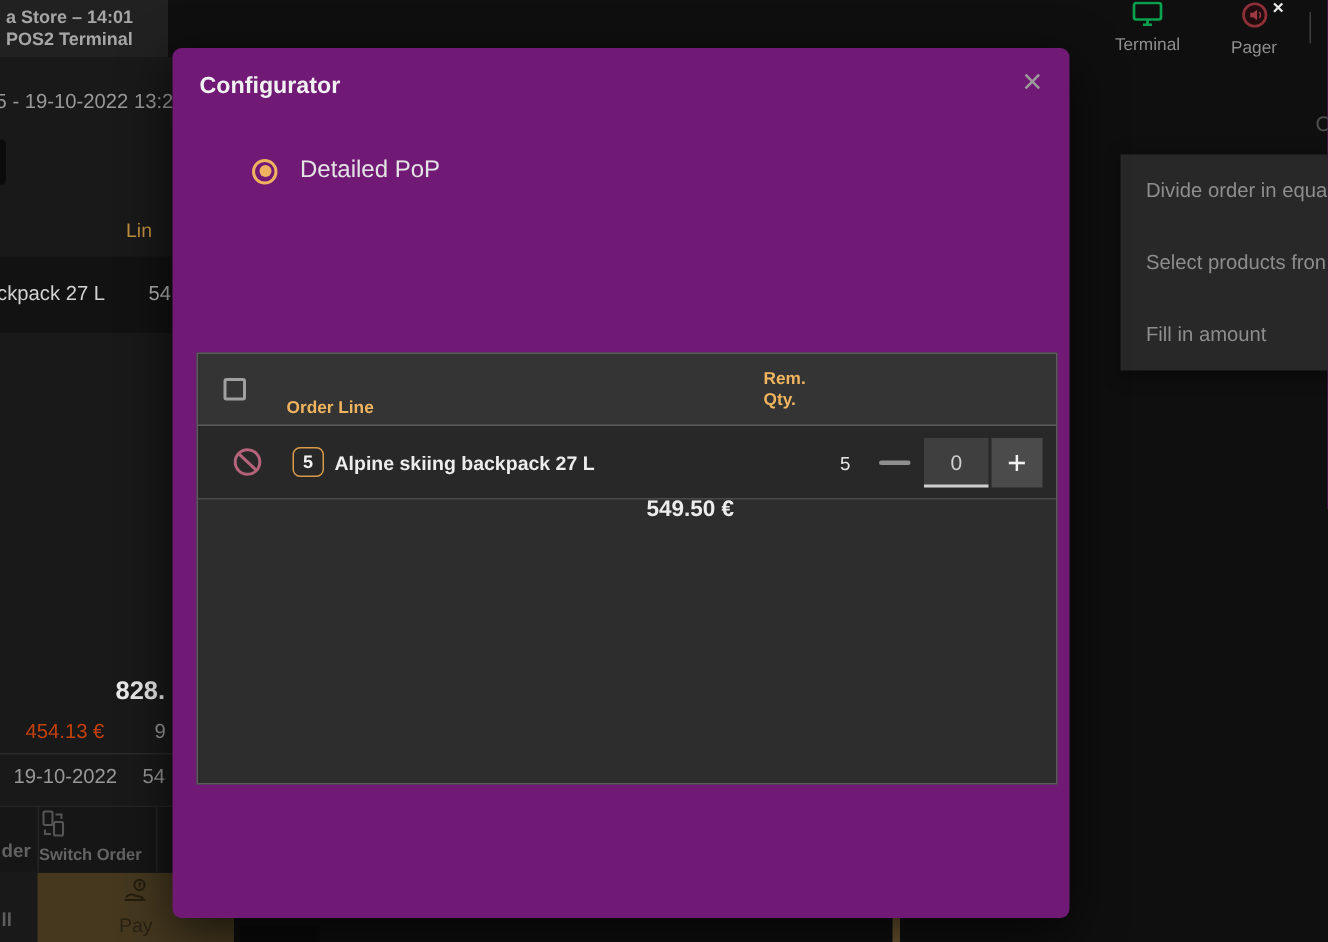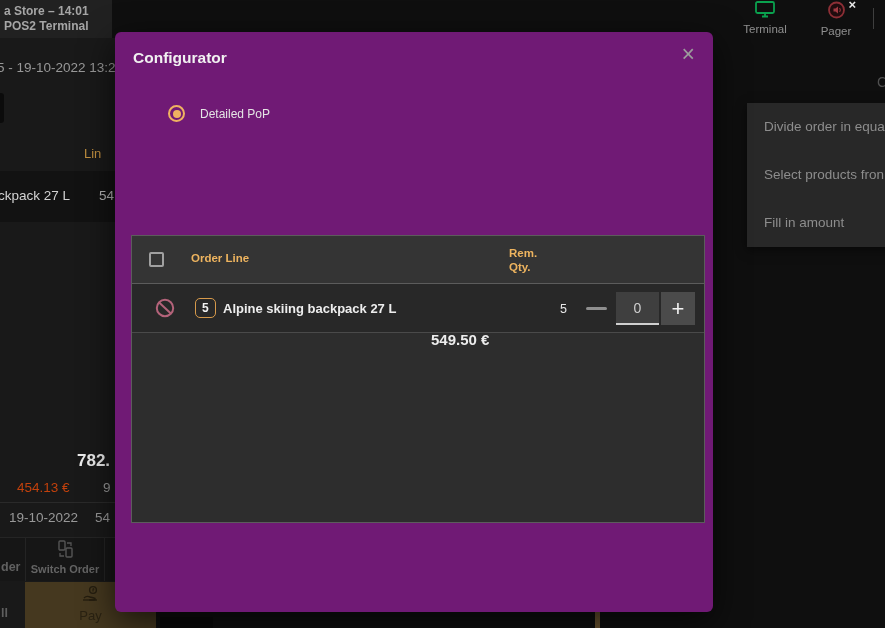--- a/index.html
+++ b/index.html
@@ -25,21 +25,21 @@
   .total-frag { left:77px; top:451px; font-size:17px; font-weight:bold; color:#eaeaea; white-space:nowrap; }
   .subtotal-left { left:17px; top:480px; font-size:13.5px; color:#c2410c; }
   .subtotal-right { left:103px; top:480px; font-size:13.5px; color:#989898; }
   .left-divider { left:0; top:502px; width:115px; height:1px; background:#2a2a2a; }
   .date-left { left:9px; top:510px; font-size:13.5px; color:#989898; white-space:nowrap; }
   .date-right { left:95px; top:510px; font-size:13.5px; color:#989898; }
   .btn-bar { left:0; top:537px; width:115px; height:44px; background:#161616; border-top:1px solid #252525; }
   .btn-frag-order { left:1px; top:560px; font-size:12.5px; font-weight:bold; color:#616161; }
   .vdiv1 { left:25px; top:537px; width:1px; height:44px; background:#242424; }
   .vdiv2 { left:104px; top:537px; width:1px; height:44px; background:#242424; }
-  .switch-order-btn { left:26px; top:537px; width:78px; height:44px; text-align:center; }
+  .switch-order-btn { left:26px; top:537px; width:78px; height:44px; text-align:left; }
   .switch-order-btn svg { margin-top:3px; }
   .switch-order-label { display:block; font-size:11px; font-weight:bold; color:#646464; margin-top:0px; white-space:nowrap; }
   .btn-frag-recall { left:1px; top:606px; font-size:12.5px; font-weight:bold; color:#5e5e5e; }
   .pay-btn { left:25px; top:582px; width:131px; height:46px; background:#45381f; text-align:center; }
   .pay-btn svg { margin-top:3px; }
   .pay-label { display:block; font-size:13px; color:#2a2212; margin-top:0; }
   .black-strip { left:160px; top:617px; width:53px; height:11px; background:#0a0a0a; }
   .gold-strip { left:595px; top:611px; width:5px; height:17px; background:#6b5430; }
 
   
@@ -54,26 +54,26 @@
   .context-menu { left:747px; top:103px; width:145px; height:144px; background:#282828; box-shadow:0 3px 10px rgba(0,0,0,.5); }
   .menu-item { height:48px; line-height:48px; padding-left:17px; font-size:13.5px; color:#8d8d8d; white-space:nowrap; overflow:hidden; }
 
   
   .modal { left:115px; top:32px; width:598px; height:580px; background:#701a75; border-radius:6px; box-shadow:0 10px 34px rgba(0,0,0,.65); }
   .modal-title { position:absolute; left:18px; top:17px; font-size:15.5px; font-weight:bold; color:#f1f1f1; }
   .modal-close { position:absolute; right:18px; top:11px; font-size:23px; color:#9c9c9c; cursor:pointer; line-height:23px; }
   .radio-row { position:absolute; left:53px; top:73px; display:flex; align-items:center; gap:15px; }
   .radio-outer { width:17px; height:17px; border:2px solid #efb261; border-radius:50%; display:flex; align-items:center; justify-content:center; }
   .radio-dot { width:8px; height:8px; background:#efb261; border-radius:50%; }
-  .radio-label { font-size:12px; color:#e4e4e4; }
+  .radio-label { font-size:16px; color:#e4e4e4; }
 
   .cfg-table { position:absolute; left:16px; top:203px; width:574px; height:288px; border:1px solid #5c5c5c; background:#2d2d2d; }
   .tbl-header { position:relative; height:48px; background:#343434; border-bottom:1px solid #5c5c5c; }
   .checkbox { position:absolute; left:17px; top:16px; width:15px; height:15px; border:2px solid #a0a0a0; border-radius:2px; }
-  .col-orderline { position:absolute; left:59px; top:16px; font-size:11.5px; font-weight:bold; color:#eeb45f; }
+  .col-orderline { position:absolute; left:59px; top:30px; font-size:11.5px; font-weight:bold; color:#eeb45f; }
   .col-remqty { position:absolute; left:377px; top:10px; font-size:11.5px; font-weight:bold; color:#eeb45f; line-height:14px; }
   .tbl-row { position:relative; height:49px; background:#282828; border-bottom:1px solid #4a4a4a; }
   .ban-wrap { position:absolute; left:23px; top:14px; width:20px; height:20px; }
   .qty-badge { position:absolute; left:63px; top:14px; min-width:9px; padding:2px 6px; border:1.5px solid #d79a4b; border-radius:5px; font-size:12px; font-weight:bold; color:#f2f2f2; text-align:center; }
   .row-name { position:absolute; left:91px; top:17px; font-size:13px; font-weight:bold; color:#ededed; white-space:nowrap;text-align:center; }
   .row-price { position:absolute; left:299px; top:17px; font-size:15px; font-weight:bold; color:#ededed;margin-top:30px; }
   .row-remaining { position:absolute; left:428px; top:18px; font-size:12.5px; color:#e8e8e8; }
   .minus-btn { position:absolute; left:450px; top:12px; width:28px; height:24px; display:flex; align-items:center; justify-content:center; cursor:pointer; }
   .minus-bar { width:21px; height:3px; background:#8f8f8f; border-radius:2px; }
   .qty-input { position:absolute; left:484px; top:8px; width:43px; height:33px; background:#3f3f3f; border:none; border-bottom:2px solid #cfcfcf; color:#cfcfcf; font-size:14px; text-align:center; font-family:"Liberation Sans", sans-serif; }
@@ -93,21 +93,21 @@
 </div>
 
 <div class="abs left-tab-marker"></div>
 <div class="abs order-tab">5 - 19-10-2022 13:2</div>
 <div class="abs line-col-header">Lin</div>
 
 <div class="abs product-strip"></div>
 <div class="abs product-name-frag">ckpack 27 L</div>
 <div class="abs product-price-frag">54</div>
 
-<div class="abs total-frag">782.</div>
+<div class="abs total-frag">828.</div>
 <div class="abs subtotal-left">454.13 €</div>
 <div class="abs subtotal-right">9</div>
 <div class="abs left-divider"></div>
 <div class="abs date-left">19-10-2022</div>
 <div class="abs date-right">54</div>
 
 <div class="abs btn-bar"></div>
 <div class="abs btn-frag-order">der</div>
 <div class="abs vdiv1"></div>
 <div class="abs switch-order-btn">

